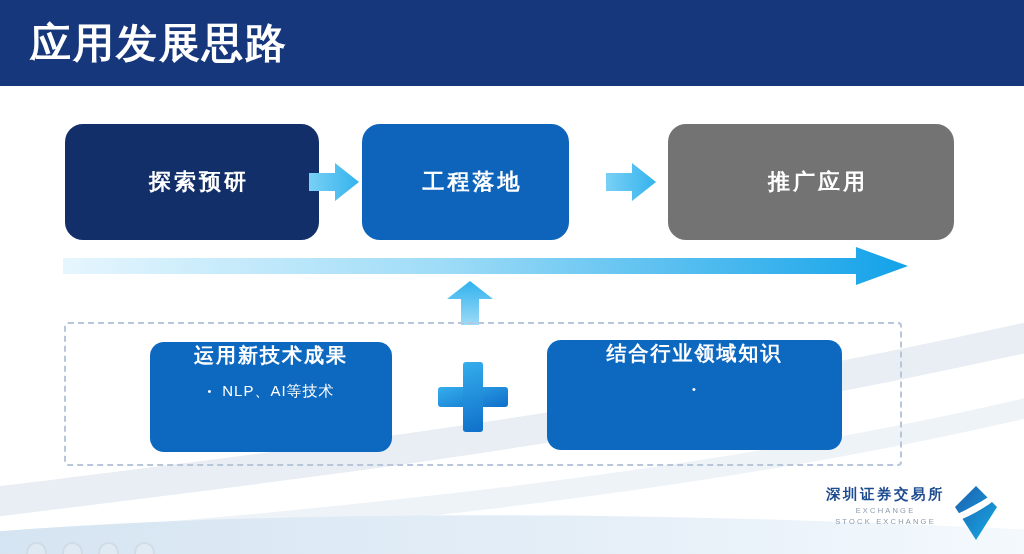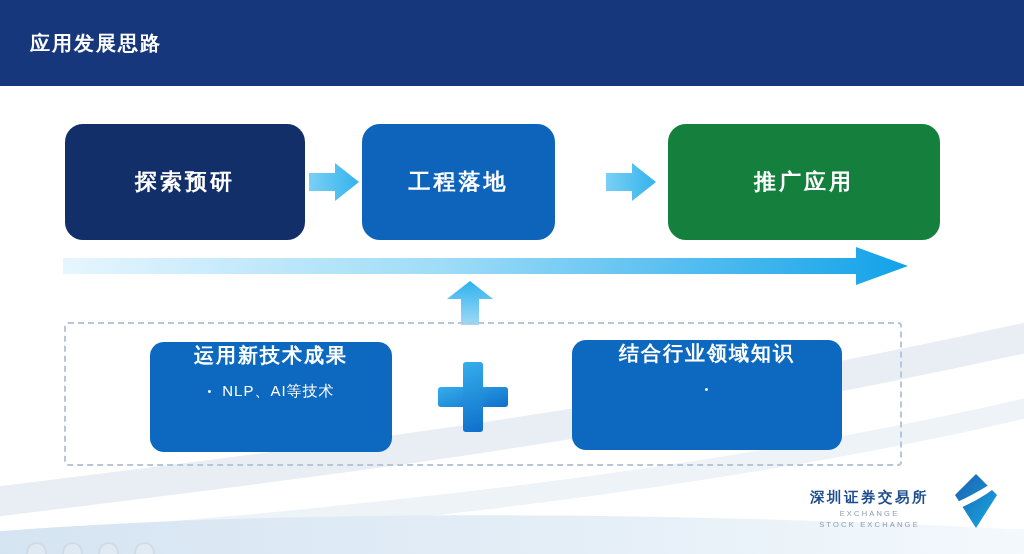--- a/index.html
+++ b/index.html
@@ -4,48 +4,48 @@
 <style>
   html,body{margin:0;padding:0;background:#ffffff;}
   .slide{
     position:relative;width:1024px;height:554px;overflow:hidden;background:#ffffff;
     font-family:"Liberation Sans","DejaVu Sans",sans-serif;
   }
   
   .bg-swoosh{position:absolute;left:0;top:0;z-index:0;}
   
   .titlebar{position:absolute;left:0;top:0;width:100%;height:86px;background:#17377d;display:flex;align-items:center;z-index:2;}
-  .title{margin:0 0 0 30px;font-size:20px;font-weight:bold;color:#ffffff;letter-spacing:2px;}
+  .title{margin:0 0 0 30px;font-size:41px;font-weight:bold;color:#ffffff;letter-spacing:2px;}
   
   .flow-box{position:absolute;display:flex;align-items:center;justify-content:center;color:#fff;
-    font-size:22px;font-weight:bold;letter-spacing:3px;border-radius:18px;z-index:1;}
+    font-size:22px;font-weight:bold;letter-spacing:3px;border-radius:18px;z-index:1;padding-left:14px;}
   .step1{left:65px;top:124px;width:240px;height:116px;background:#122f6a;}
   .step2{left:362px;top:124px;width:193px;height:116px;background:#0d64ba;}
-  .step3{left:668px;top:124px;width:272px;height:116px;background:#15803d;}
+  .step3{left:668px;top:124px;width:272px;height:116px;background:#737373;}
   .arrow{position:absolute;z-index:1;line-height:0;}
   .arrow1{left:309px;top:161px;}
   .arrow2{left:606px;top:161px;}
   .long-arrow{position:absolute;left:63px;top:247px;z-index:1;line-height:0;}
   .up-arrow{position:absolute;left:447px;top:281px;z-index:1;line-height:0;}
   
   .foundation-panel{position:absolute;left:64px;top:322px;width:838px;height:144px;
     border:2px dashed #b7c6d9;border-radius:4px;box-sizing:border-box;z-index:1;}
   .found-box{position:absolute;background:#0d68c0;border-radius:14px;color:#ffffff;}
   .found-left{left:84px;top:18px;width:242px;height:110px;}
-  .found-right{left:506px;top:16px;width:270px;height:110px;}
+  .found-right{left:481px;top:16px;width:295px;height:110px;}
   .found-title{text-align:center;font-size:20px;font-weight:bold;letter-spacing:2px;}
   .found-bullet{display:flex;justify-content:center;gap:10px;font-size:15px;letter-spacing:1px;margin-top:13px;}
   .marker{font-size:11px;line-height:19px;}
   
   .plus{position:absolute;left:372px;top:38px;width:70px;height:70px;}
   .plus .bar{position:absolute;background:linear-gradient(160deg,#35aeec,#0f6fca);border-radius:3px;}
   .bar-h{left:0;top:25px;width:70px;height:20px;}
   .bar-v{left:25px;top:0;width:20px;height:70px;}
   
-  .footer-logo{position:absolute;right:26px;top:473px;display:flex;align-items:flex-end;gap:25px;z-index:2;}
+  .footer-logo{position:absolute;right:26px;top:485px;display:flex;align-items:flex-start;gap:9px;z-index:2;}
   .logo-text{text-align:center;}
   .logo-cn{font-size:14.5px;font-weight:bold;color:#1d4b8f;letter-spacing:2.5px;white-space:nowrap;}
   .logo-en{font-size:7.5px;color:#8a99ad;letter-spacing:2.2px;margin-top:2px;white-space:nowrap;}
   .logo-mark{line-height:0;}
   
   .controls{position:absolute;left:26px;bottom:-9px;display:flex;gap:15px;z-index:3;}
   .ctl{width:17px;height:17px;border:2px solid #c5cdd6;border-radius:50%;opacity:.4;background:#eef1f4;}
 </style>
 </head>
 <body>

